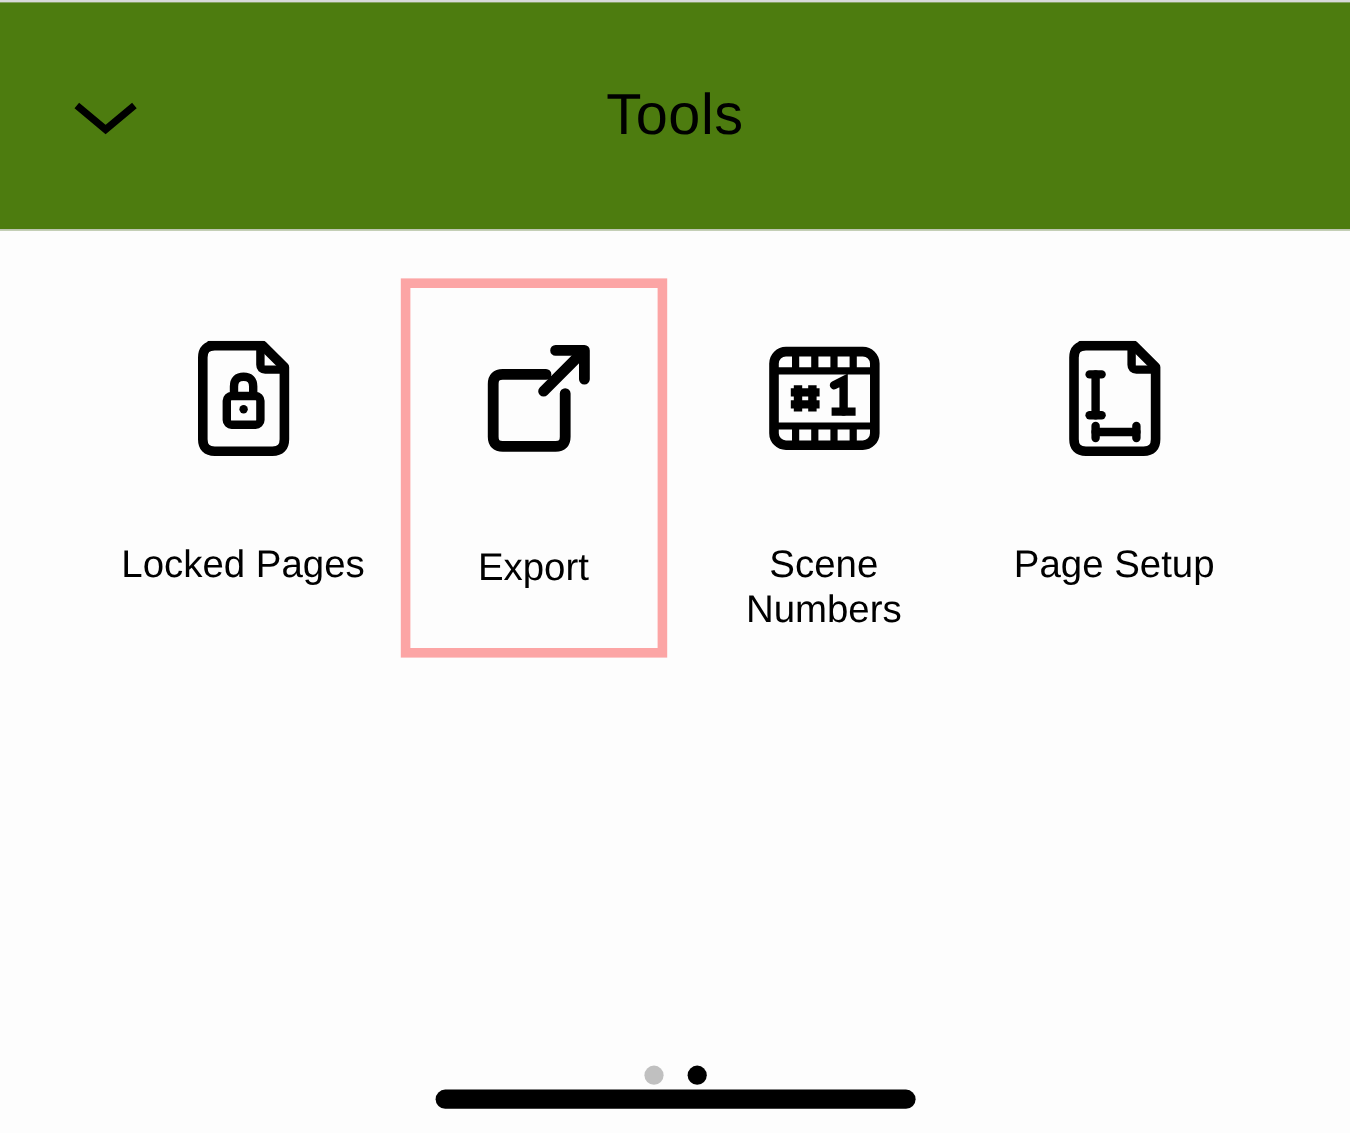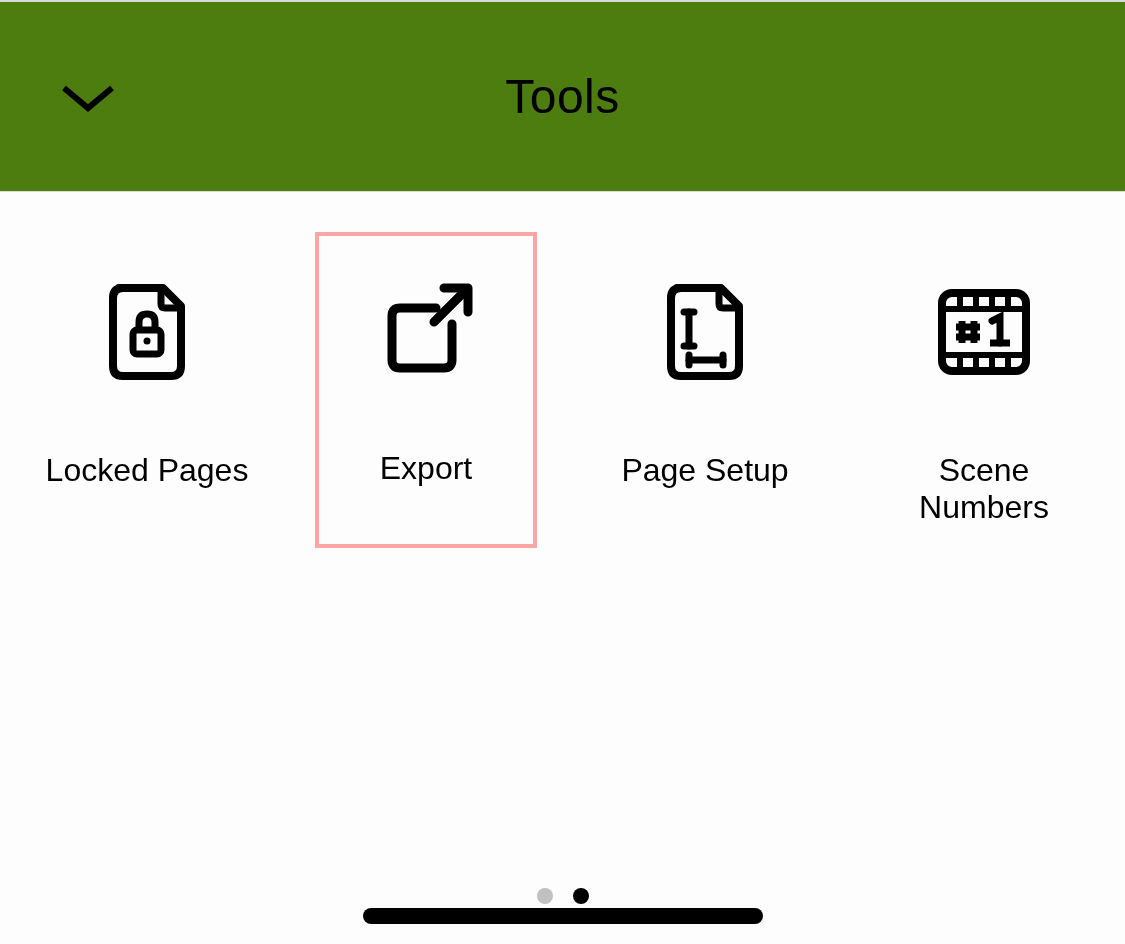--- a/index.html
+++ b/index.html
@@ -37,36 +37,36 @@
       width: 56px;
       height: 36px;
       display: flex;
       align-items: center;
       justify-content: center;
       cursor: pointer;
     }
     .grid {
       display: flex;
       flex-direction: row;
-      justify-content: space-between;
+      justify-content: center;
       align-items: flex-start;
       padding: 40px 30px 0 36px;
       gap: 20px;
     }
     .tool-item {
       width: 222px;
       height: 316px;
       display: flex;
       flex-direction: column;
       align-items: center;
       cursor: pointer;
       padding-top: 50px;
     }
     .tool-item.highlighted {
-      border: 4px solid #fca5a5;
+      border: 8px solid #fca5a5;
       padding-top: 44px;
     }
     .icon-box {
       width: 100px;
       height: 100px;
       display: flex;
       align-items: center;
       justify-content: center;
       margin-bottom: 70px;
     }
@@ -141,36 +141,20 @@
 
   <div class="tool-item highlighted">
     <div class="icon-box">
       <svg width="100" height="100" viewBox="0 0 100 100" fill="none">
         <path d="M60 28 H24 Q16 28 16 36 V80 Q16 88 24 88 H68 Q76 88 76 80 V44" stroke="#000" stroke-width="9" fill="none" stroke-linecap="round"></path>
         <path d="M58 42 L90 10" stroke="#000" stroke-width="9" stroke-linecap="round"></path>
         <path d="M68 8 H92 V32" stroke="#000" stroke-width="9" fill="none" stroke-linecap="round" stroke-linejoin="round"></path>
       </svg>
     </div>
     <div class="tool-label">Export</div>
-  </div>
-
-  <div class="tool-item">
-    <div class="icon-box">
-      <svg width="84" height="96" viewBox="0 0 84 96" fill="none">
-        <path d="M14 4 H58 L76 22 V82 Q76 92 66 92 H18 Q8 92 8 82 V14 Q8 4 18 4 Z" stroke="#000" stroke-width="8" fill="none" stroke-linejoin="round"></path>
-        <path d="M56 4 V20 Q56 24 60 24 H76" stroke="#000" stroke-width="7" fill="none"></path>
-        <line x1="26" y1="28" x2="26" y2="62" stroke="#000" stroke-width="7" stroke-linecap="round"></line>
-        <line x1="21" y1="28" x2="31" y2="28" stroke="#000" stroke-width="7" stroke-linecap="round"></line>
-        <line x1="21" y1="62" x2="31" y2="62" stroke="#000" stroke-width="7" stroke-linecap="round"></line>
-        <line x1="26" y1="76" x2="60" y2="76" stroke="#000" stroke-width="7" stroke-linecap="round"></line>
-        <line x1="26" y1="71" x2="26" y2="81" stroke="#000" stroke-width="7" stroke-linecap="round"></line>
-        <line x1="60" y1="71" x2="60" y2="81" stroke="#000" stroke-width="7" stroke-linecap="round"></line>
-      </svg>
-    </div>
-    <div class="tool-label">Page Setup</div>
   </div>
 
   <div class="tool-item">
     <div class="icon-box">
       <svg width="96" height="90" viewBox="0 0 96 90" fill="none">
         <rect x="6" y="6" width="84" height="78" rx="10" stroke="#000" stroke-width="8" fill="none"></rect>
         <line x1="6" y1="22" x2="90" y2="22" stroke="#000" stroke-width="6"></line>
         <line x1="6" y1="68" x2="90" y2="68" stroke="#000" stroke-width="6"></line>
         <line x1="24" y1="6" x2="24" y2="22" stroke="#000" stroke-width="6"></line>
         <line x1="40" y1="6" x2="40" y2="22" stroke="#000" stroke-width="6"></line>
@@ -184,20 +168,36 @@
         <line x1="38" y1="34" x2="38" y2="56" stroke="#000" stroke-width="7"></line>
         <line x1="20" y1="40" x2="44" y2="40" stroke="#000" stroke-width="7"></line>
         <line x1="20" y1="50" x2="44" y2="50" stroke="#000" stroke-width="7"></line>
         <path d="M56 34 L64 30 L64 56" stroke="#000" stroke-width="7" fill="none" stroke-linecap="round"></path>
         <line x1="54" y1="56" x2="74" y2="56" stroke="#000" stroke-width="7"></line>
       </svg>
     </div>
     <div class="tool-label">Scene Numbers</div>
   </div>
 
+  <div class="tool-item">
+    <div class="icon-box">
+      <svg width="84" height="96" viewBox="0 0 84 96" fill="none">
+        <path d="M14 4 H58 L76 22 V82 Q76 92 66 92 H18 Q8 92 8 82 V14 Q8 4 18 4 Z" stroke="#000" stroke-width="8" fill="none" stroke-linejoin="round"></path>
+        <path d="M56 4 V20 Q56 24 60 24 H76" stroke="#000" stroke-width="7" fill="none"></path>
+        <line x1="26" y1="28" x2="26" y2="62" stroke="#000" stroke-width="7" stroke-linecap="round"></line>
+        <line x1="21" y1="28" x2="31" y2="28" stroke="#000" stroke-width="7" stroke-linecap="round"></line>
+        <line x1="21" y1="62" x2="31" y2="62" stroke="#000" stroke-width="7" stroke-linecap="round"></line>
+        <line x1="26" y1="76" x2="60" y2="76" stroke="#000" stroke-width="7" stroke-linecap="round"></line>
+        <line x1="26" y1="71" x2="26" y2="81" stroke="#000" stroke-width="7" stroke-linecap="round"></line>
+        <line x1="60" y1="71" x2="60" y2="81" stroke="#000" stroke-width="7" stroke-linecap="round"></line>
+      </svg>
+    </div>
+    <div class="tool-label">Page Setup</div>
+  </div>
+
 </div>
 
 <div class="bottom-bar">
   <div class="page-dots">
     <div class="dot inactive"></div>
     <div class="dot active"></div>
   </div>
   <div class="home-indicator"></div>
 </div>
 

